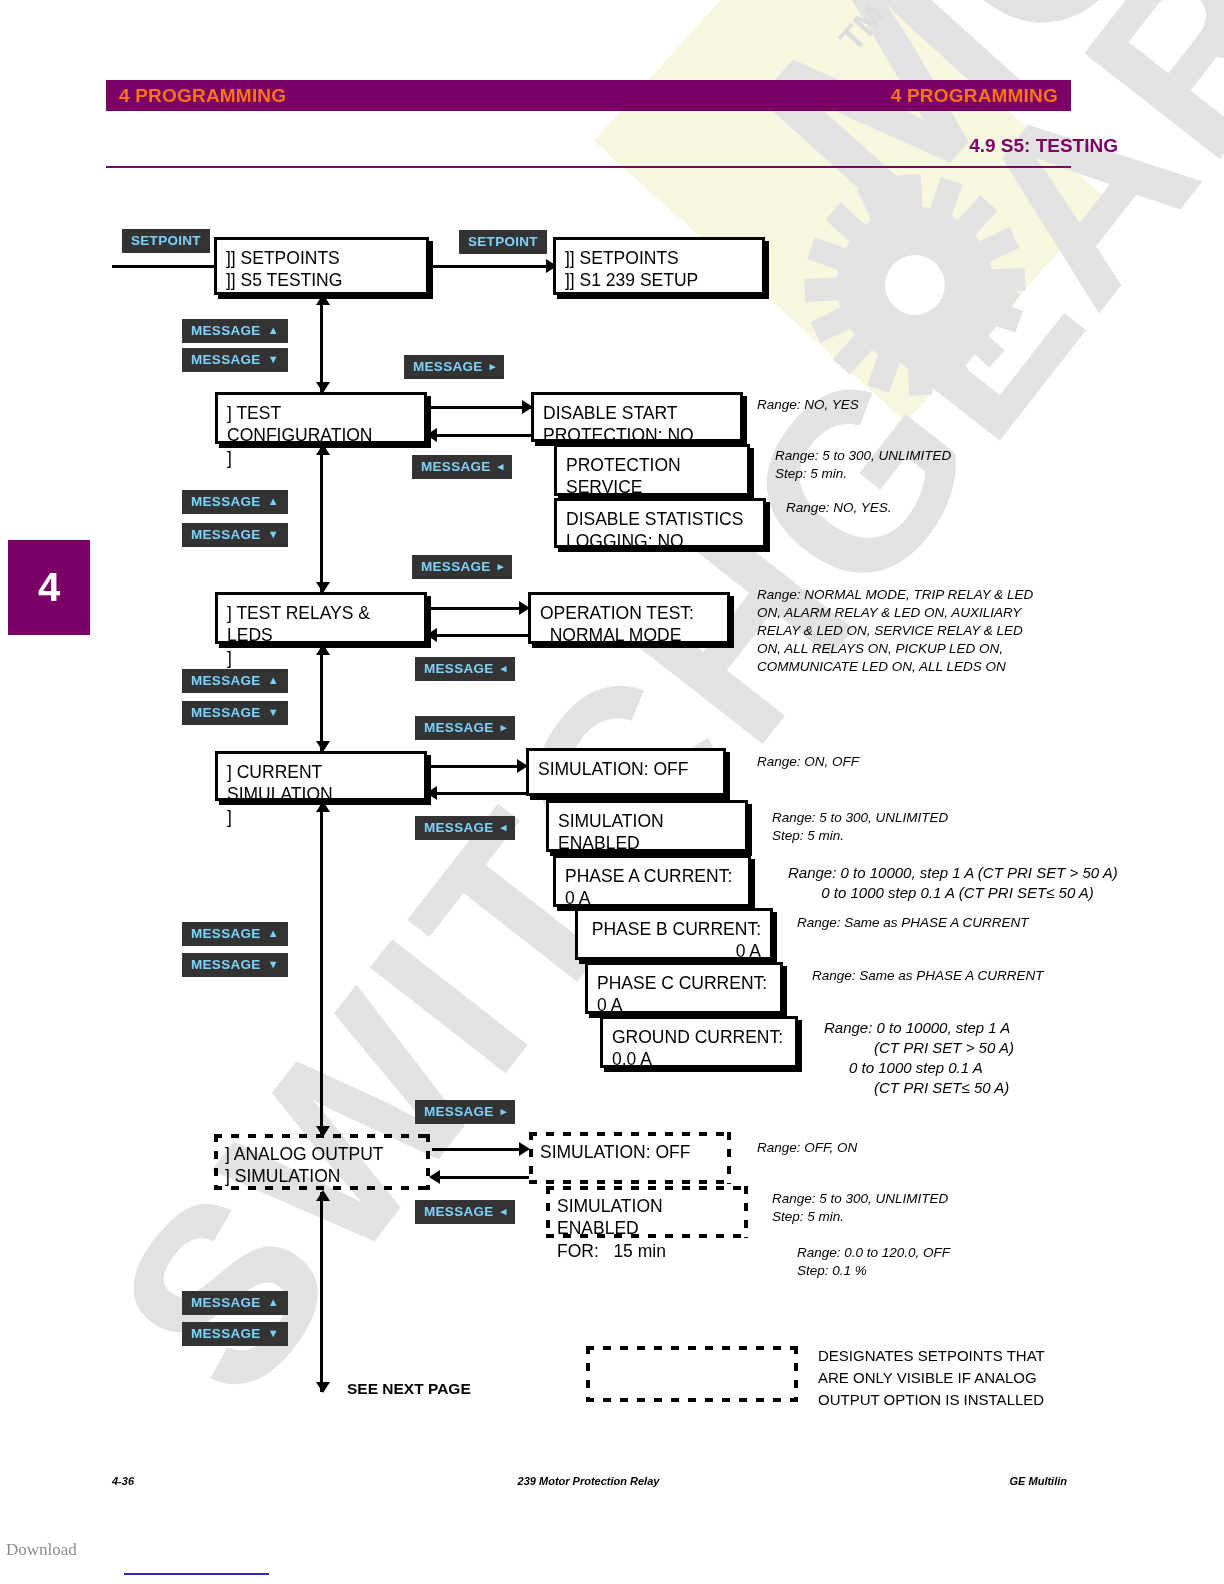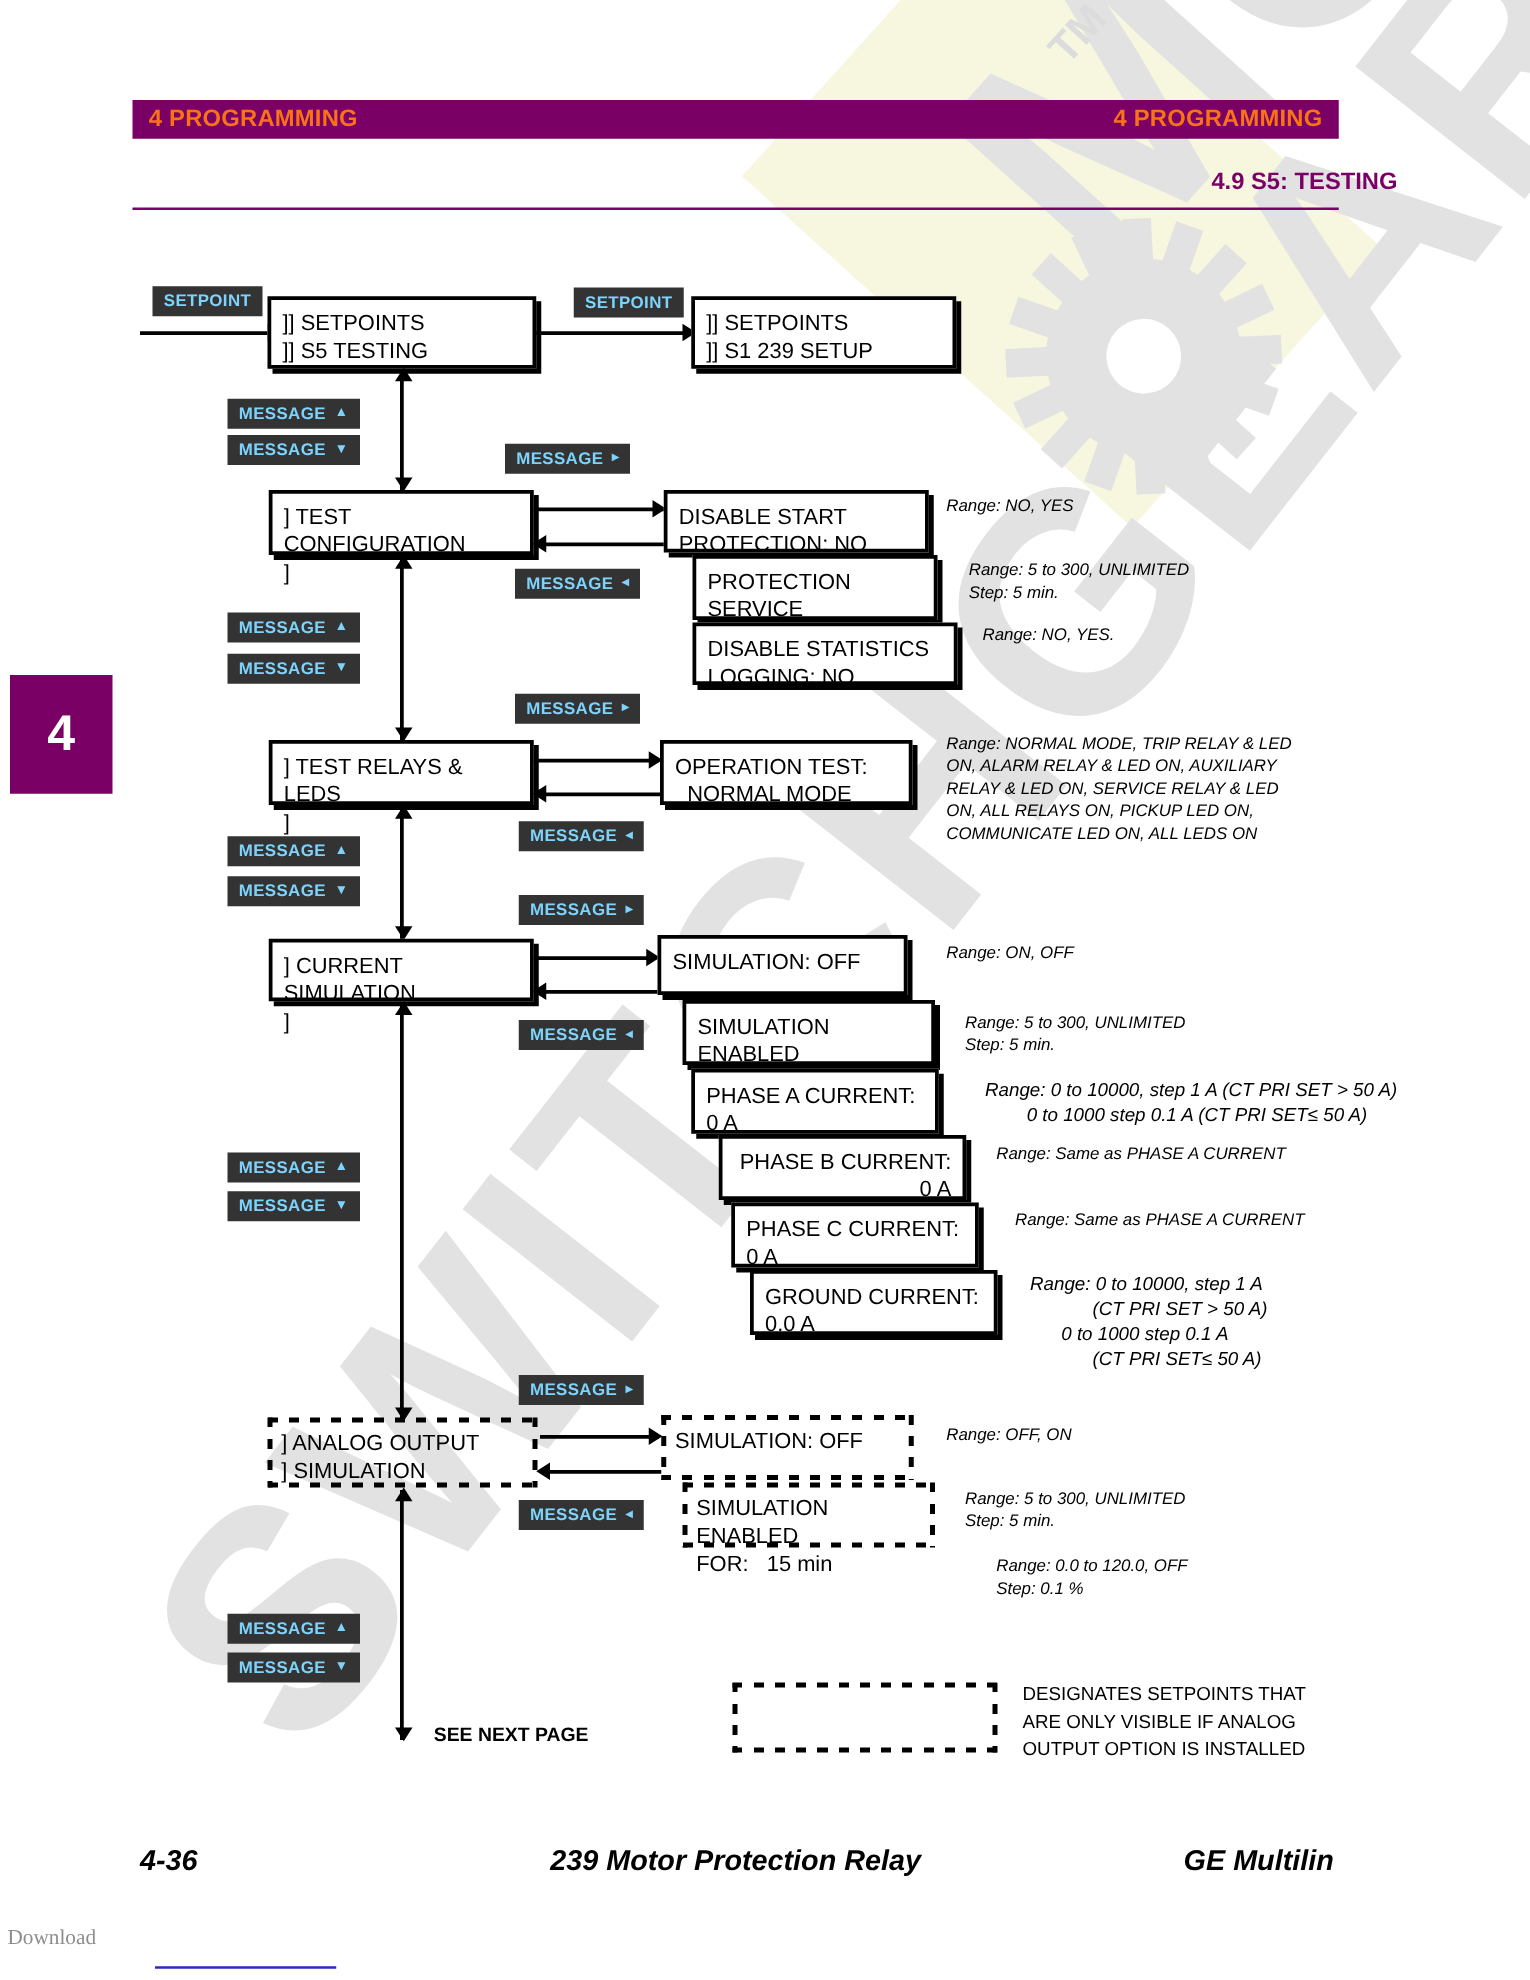--- a/index.html
+++ b/index.html
@@ -50,21 +50,21 @@
 
   
   #chapter-tab{
     position:absolute;left:8px;top:540px;width:82px;height:95px;background:#7B0066;z-index:3;
     color:#fff;font-weight:bold;font-size:40px;
     display:flex;align-items:center;justify-content:center;
   }
 
   
   #footer{position:absolute;left:106px;top:1475px;width:965px;height:24px;z-index:3;}
-  #footer>div{position:absolute;font-weight:bold;font-style:italic;font-size:23px;color:#000;}
+  #footer>div{position:absolute;font-weight:bold;font-style:italic;font-size:11px;color:#000;}
   #pg-num{left:6px;}
   #pg-doc{left:50%;transform:translateX(-50%);font-size:18px;}
   #pg-brand{right:4px;font-weight:normal;font-size:17px;}
   #dl-text{
     position:absolute;left:6px;top:1540px;font-family:"Liberation Serif",serif;
     font-size:17px;color:#8d8d8d;z-index:3;
   }
   #dl-bar{position:absolute;left:124px;top:1573px;width:145px;height:2px;background:#2b2bbd;z-index:3;}
 
   

